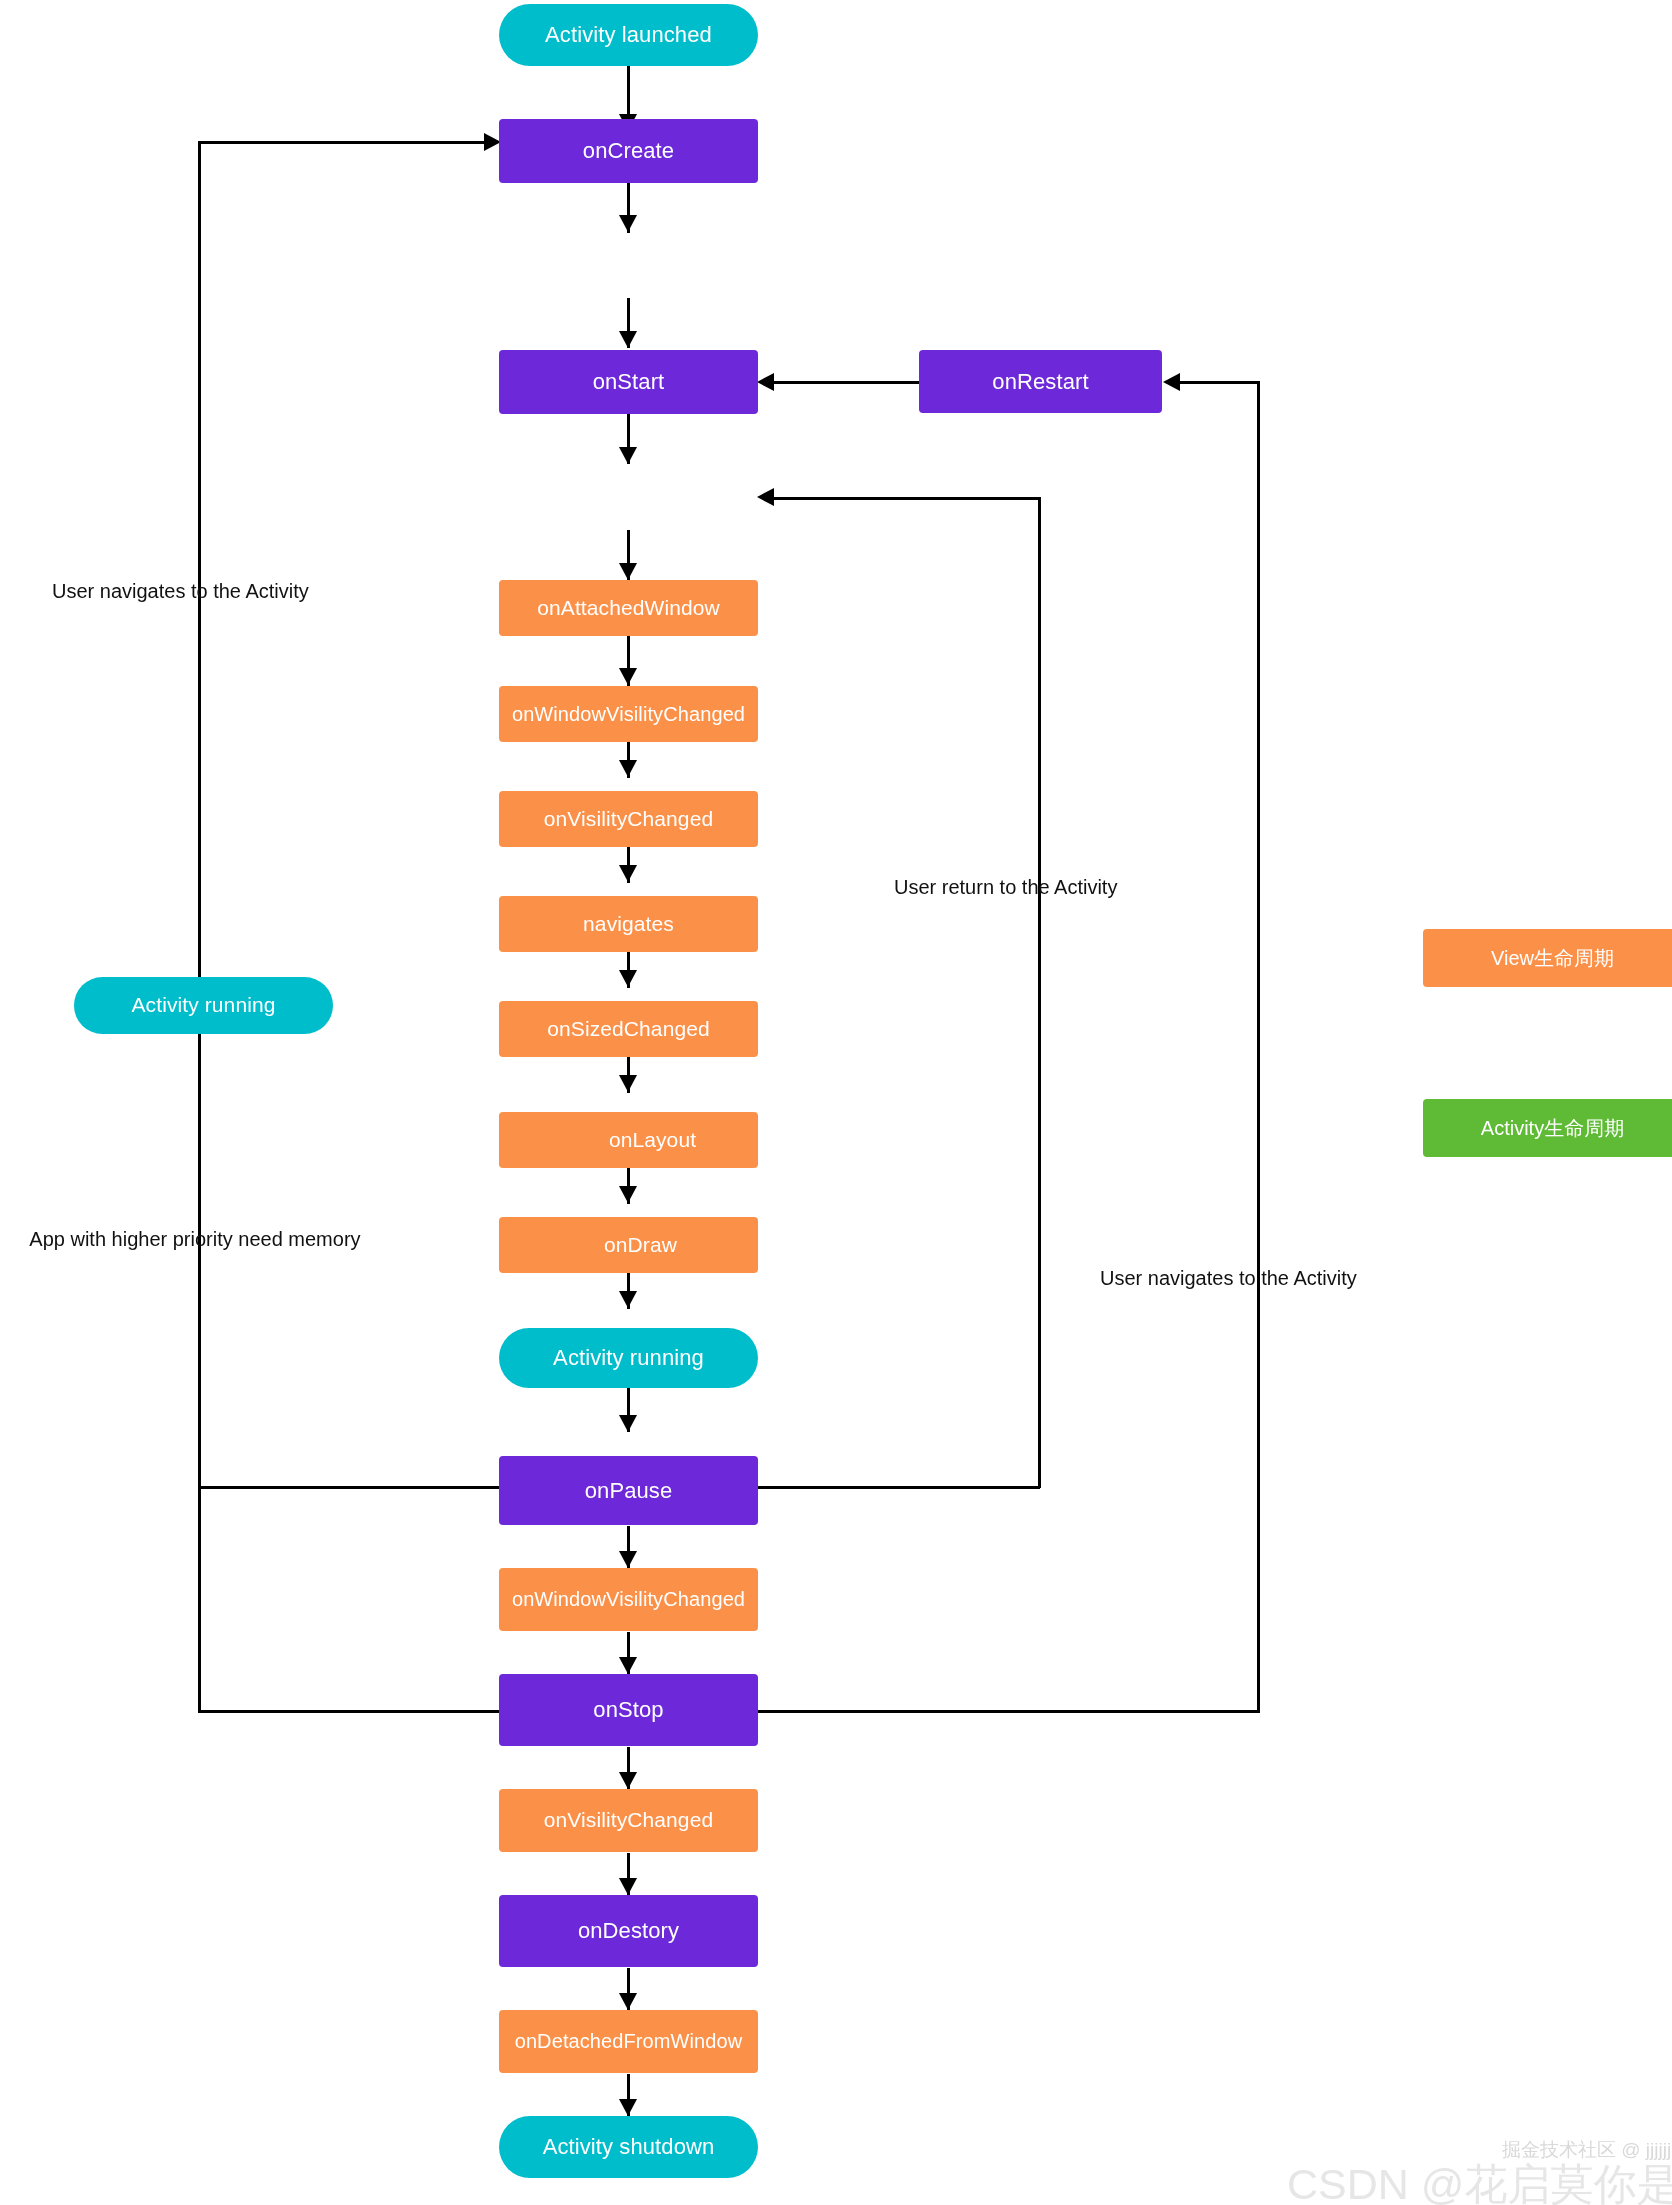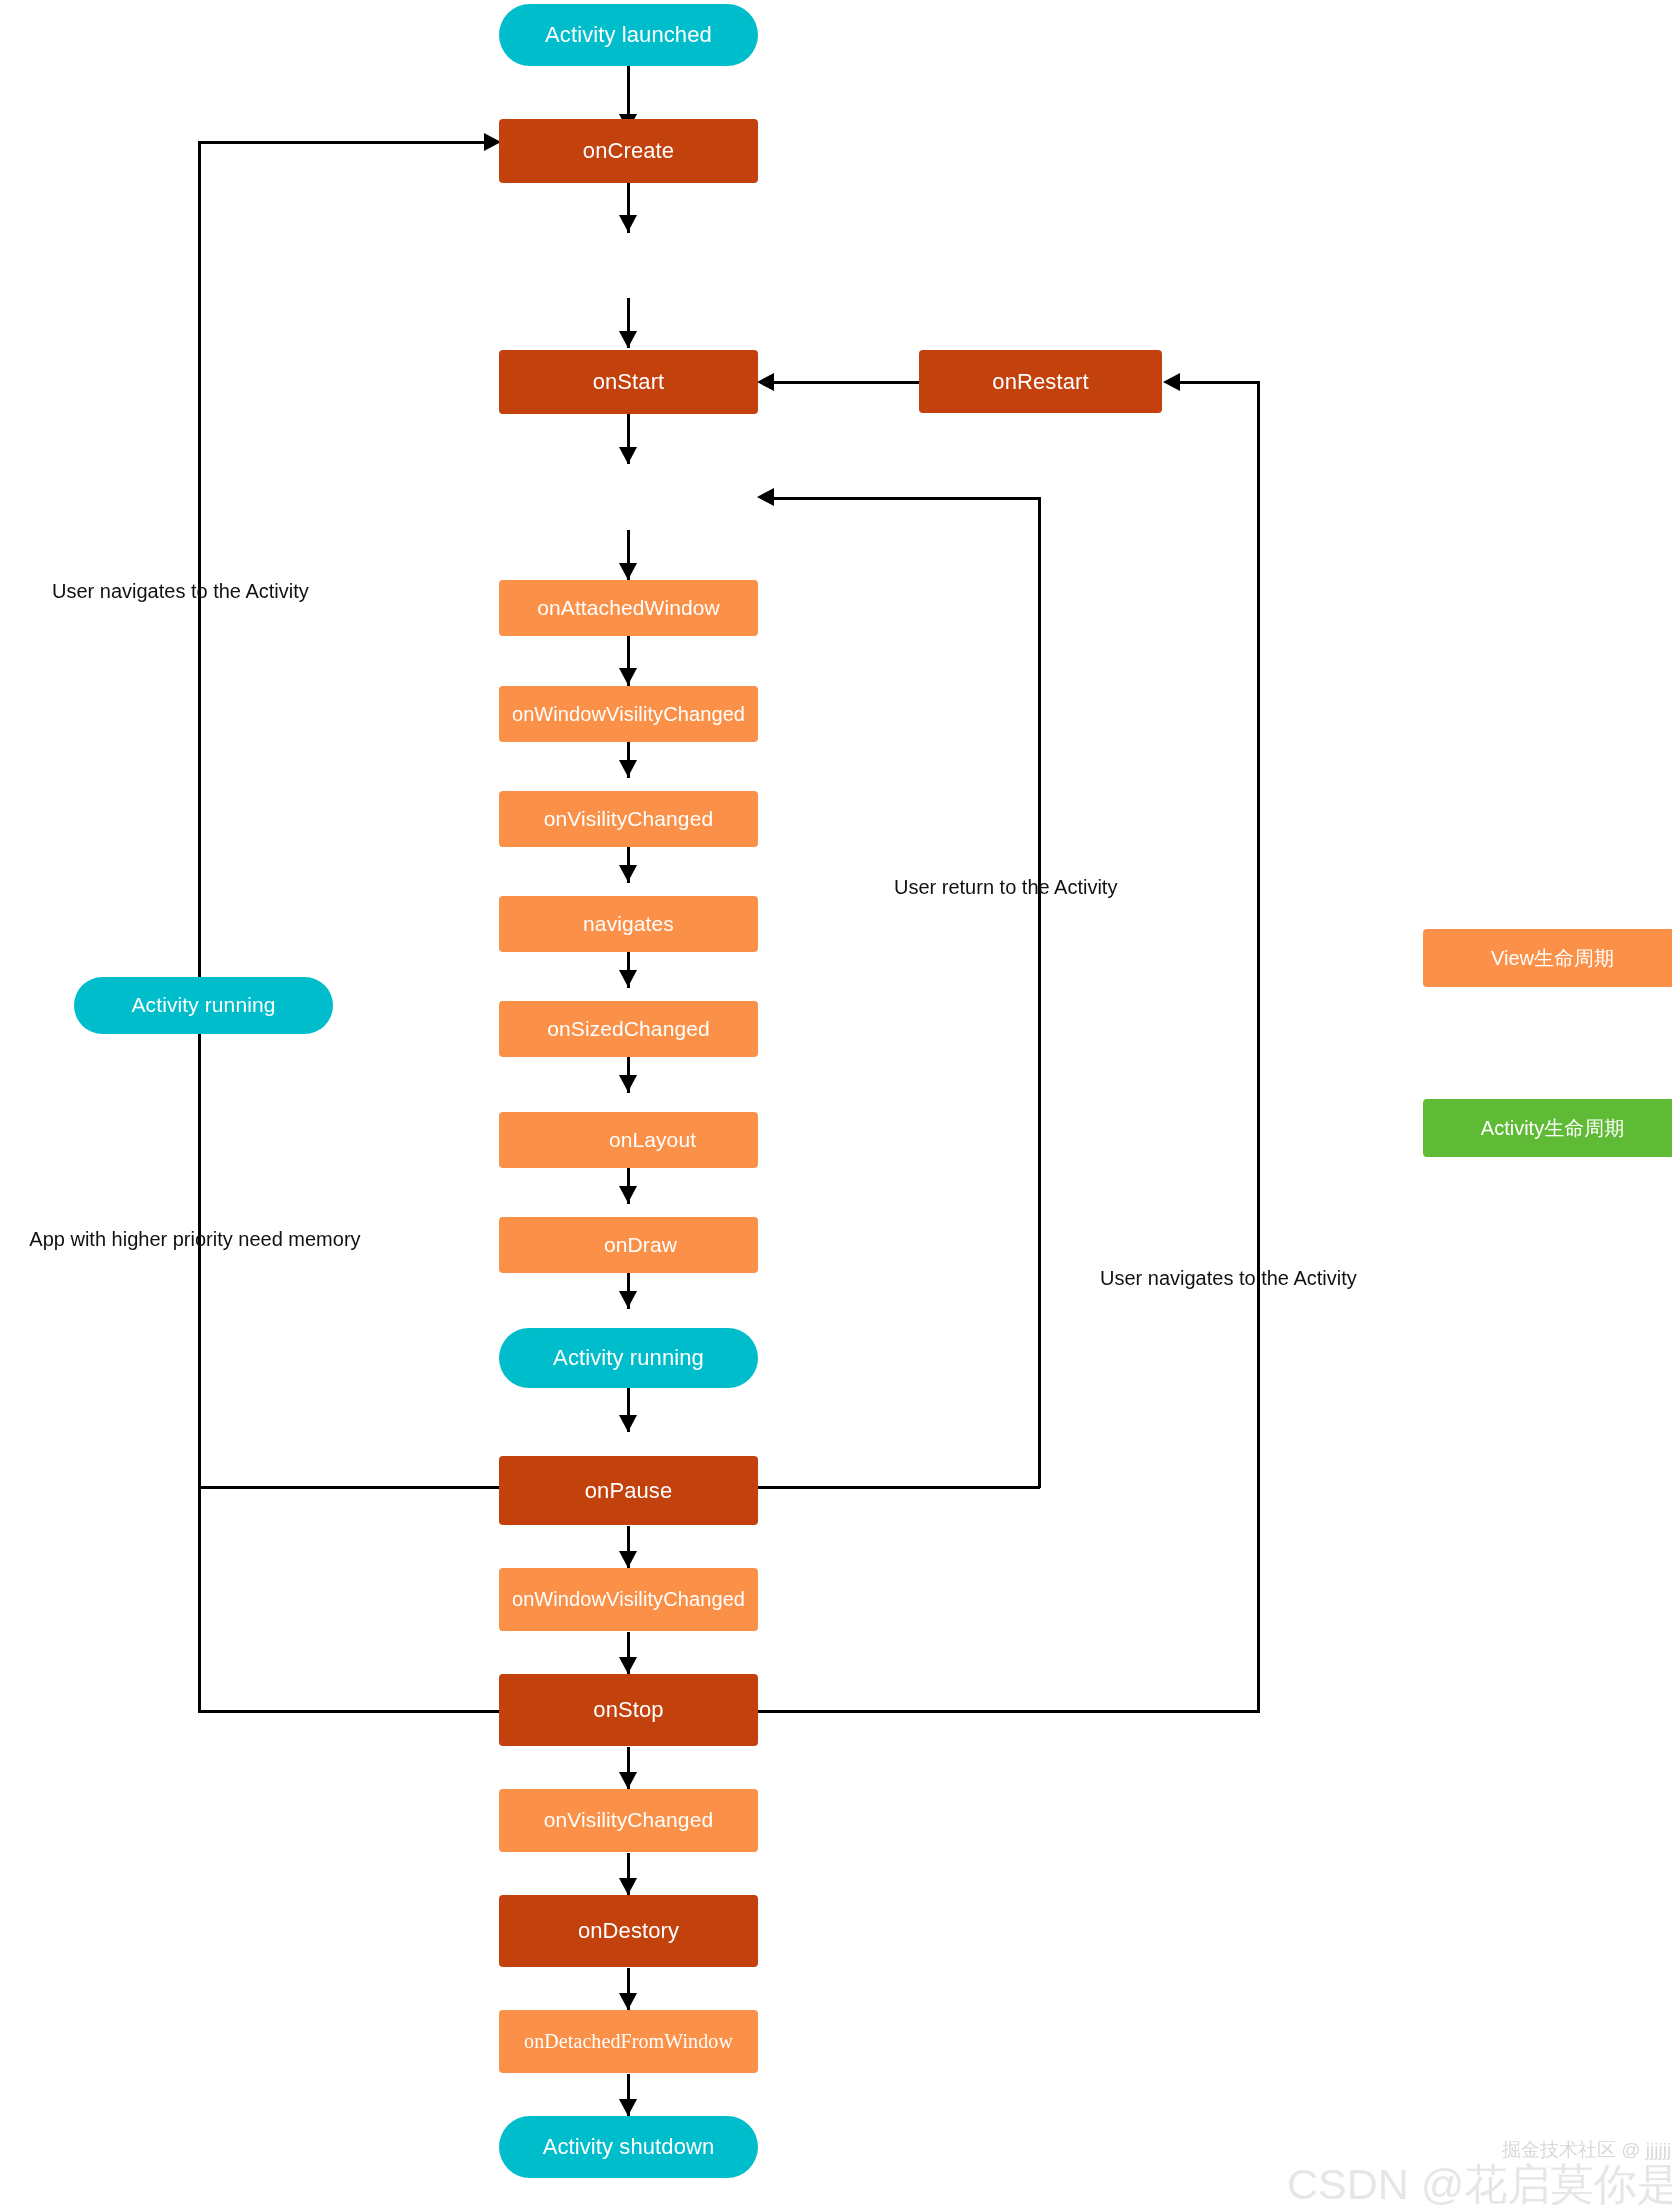--- a/index.html
+++ b/index.html
@@ -2,21 +2,21 @@
 <html style="font-size:8px"><head>
 <meta charset="utf-8">
 <style>
   html,body{margin:0;padding:0;background:#ffffff;}
   body{font-family:"Liberation Sans","DejaVu Sans",sans-serif;}
   #stage{position:relative;width:1672px;height:2205px;background:#fff;overflow:hidden;}
 
   .node{position:absolute;display:flex;align-items:center;justify-content:center;
         color:#ffffff;text-align:center;line-height:1.15;box-sizing:border-box;
         font-weight:400;letter-spacing:0.1px;}
-  .node.activity{background:#c2410c;border-radius:4px;}
+  .node.activity{background:#6d28d9;border-radius:4px;}
   .node.view{background:#fb9149;border-radius:4px;}
   .node.state{background:#00bdcc;border-radius:495px;}
 
   .edge{position:absolute;background:#000000;}
   .edge.h{height:2.5px;}
   .edge.v{width:2.5px;}
 
   .arrow{position:absolute;width:0;height:0;}
   .arrow.down{border-left:9.4px solid transparent;border-right:9.4px solid transparent;border-top:17px solid #000;}
   .arrow.up{border-left:9.4px solid transparent;border-right:9.4px solid transparent;border-bottom:17px solid #000;}
@@ -187,21 +187,21 @@
   </div>
 
   <div class="node view" style="left:499px;top:1789px;width:259px;height:63px;font-size:21px;">
     <span>onVisilityChanged</span>
   </div>
 
   <div class="node activity" style="left:499px;top:1895px;width:259px;height:72px;font-size:22px;">
     <span>onDestory</span>
   </div>
 
-  <div class="node view" style="left:499px;top:2010px;width:259px;height:63px;font-size:20px;font-family:Liberation Serif, serif;">
+  <div class="node view" style="left:499px;top:2010px;width:259px;height:63px;font-size:20px;">
     <span>onDetachedFromWindow</span>
   </div>
 
   <div class="node state" style="left:499px;top:2116px;width:259px;height:62px;font-size:22px;">
     <span>Activity shutdown</span>
   </div>
 
   <div class="elabel" style="left:52px;top:580px;">User navigates to the Activity</div>
 
   <div class="elabel" style="left:17.3px;top:1228px;margin-left:12px;">App with higher priority need memory</div>

